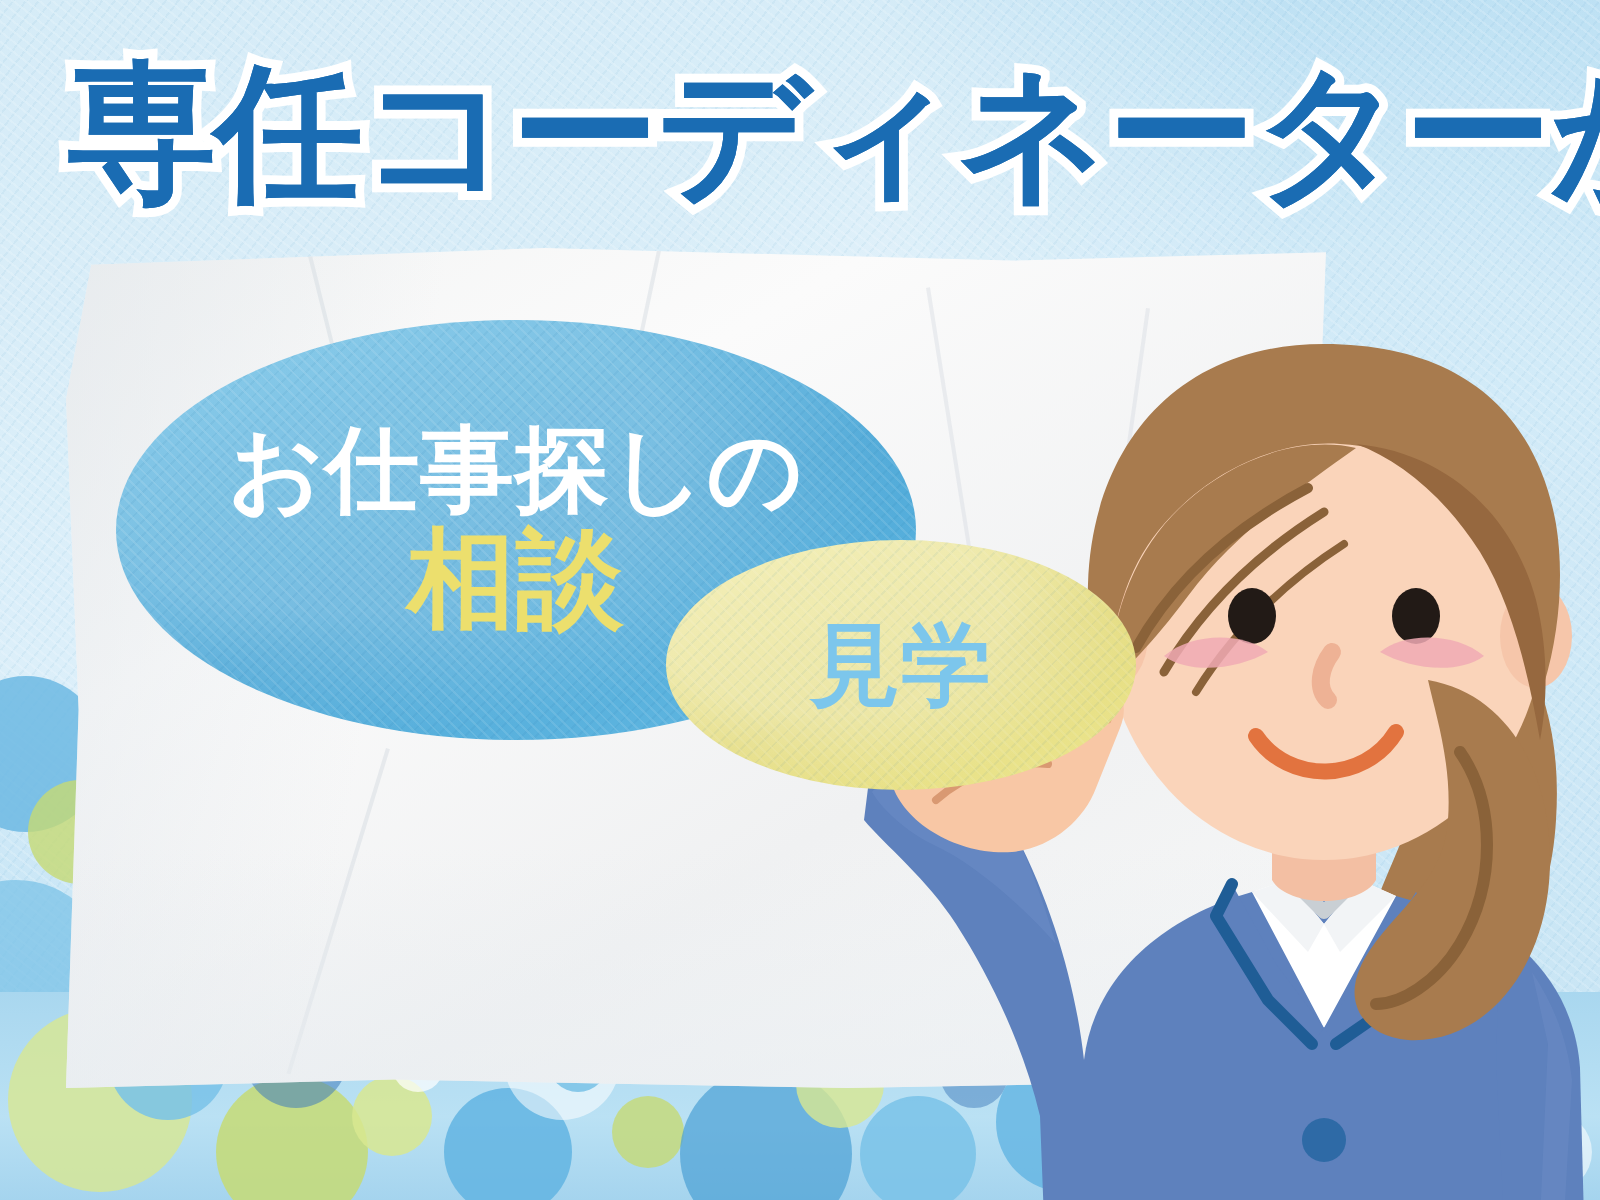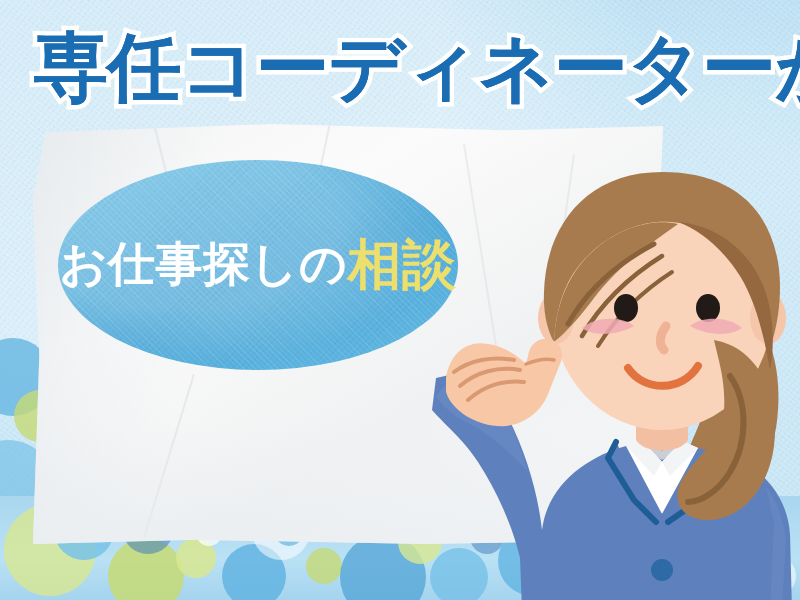--- a/index.html
+++ b/index.html
@@ -41,21 +41,21 @@
   .board-shade{
     position:absolute;left:33px;top:124px;width:630px;height:420px;
     clip-path:polygon(2% 2%, 38% 0%, 75% 1.5%, 100% 0.5%, 99% 40%, 100% 82%, 99% 99%, 62% 100%, 26% 99%, 0% 100%, 1% 55%, 0% 18%);
     overflow:hidden;
   }
   .crease{position:absolute;background:rgba(205,212,218,.45);transform-origin:0 0;}
 
   
   .ell{
     position:absolute;border-radius:50%;
-    display:flex;flex-direction:row;align-items:center;justify-content:center;
+    display:flex;flex-direction:column;align-items:center;justify-content:center;
     text-align:center;line-height:1.02;
   }
   .ell-blue{
     background:
       radial-gradient(ellipse at 30% 30%, rgba(255,255,255,.22) 0 40%, rgba(255,255,255,0) 70%),
       linear-gradient(160deg,#68bde4 0%,#4fa9d8 55%,#63b9e2 100%);
   }
   .ell-tex{
     position:absolute;inset:0;border-radius:50%;opacity:.20;
     background-image:
@@ -152,20 +152,24 @@
     <div style="position:absolute;left:0;bottom:0;width:630px;height:120px;background:linear-gradient(0deg, rgba(232,237,241,.6), rgba(255,255,255,0));"></div>
   </div>
 
   <div class="ell ell-blue" style="left:58px;top:160px;width:400px;height:210px;z-index:6;">
     <div class="ell-tex"></div>
     <div class="ell-text t-white" style="font-size:47px;margin-bottom:2px;">お仕事探しの</div>
     <div class="ell-text t-yellow" style="font-size:54px;">相談</div>
   </div>
 
 
+  <div class="ell ell-yellow" style="left:333px;top:270px;width:235px;height:125px;z-index:8;">
+    <div class="ell-tex" style="opacity:.16"></div>
+    <div class="ell-text t-lblue" style="font-size:45px;">見学</div>
+  </div>
 
   <div class="person">
     <svg width="380" height="500" viewBox="0 0 380 500" xmlns="http://www.w3.org/2000/svg">
       <defs>
         <clipPath id="clipAll">
             <rect x="0" y="0" width="380" height="500"></rect>
           </clipPath>
       </defs>
       <g clip-path="url(#clipAll)">
 

